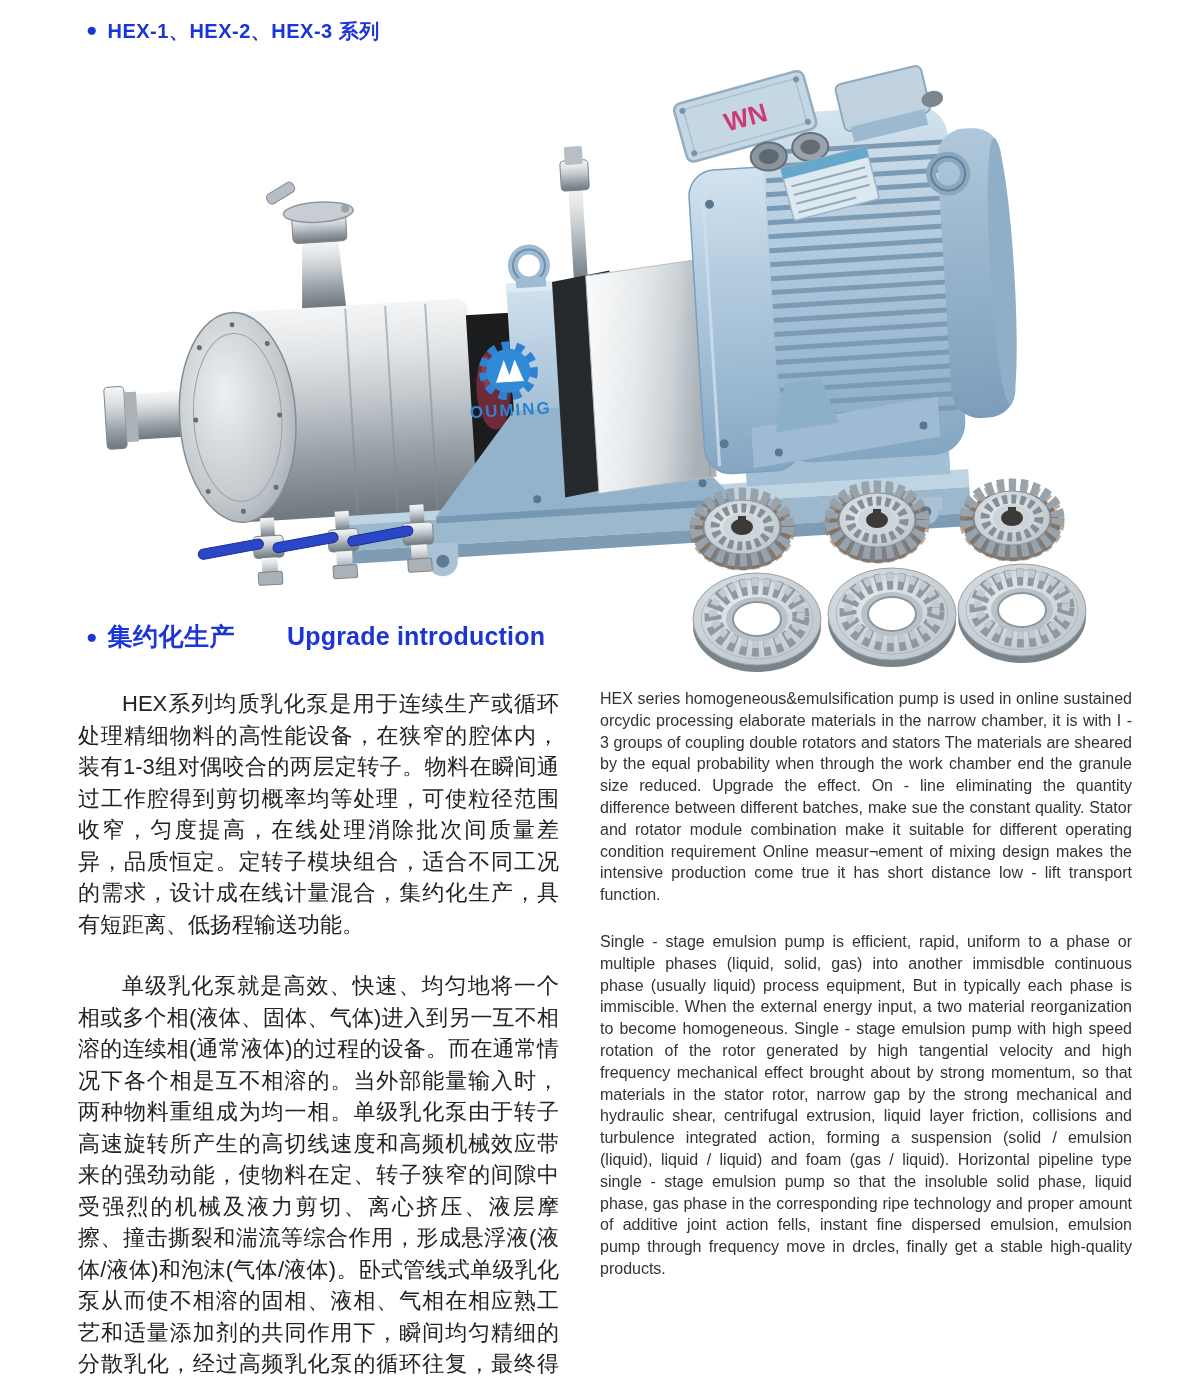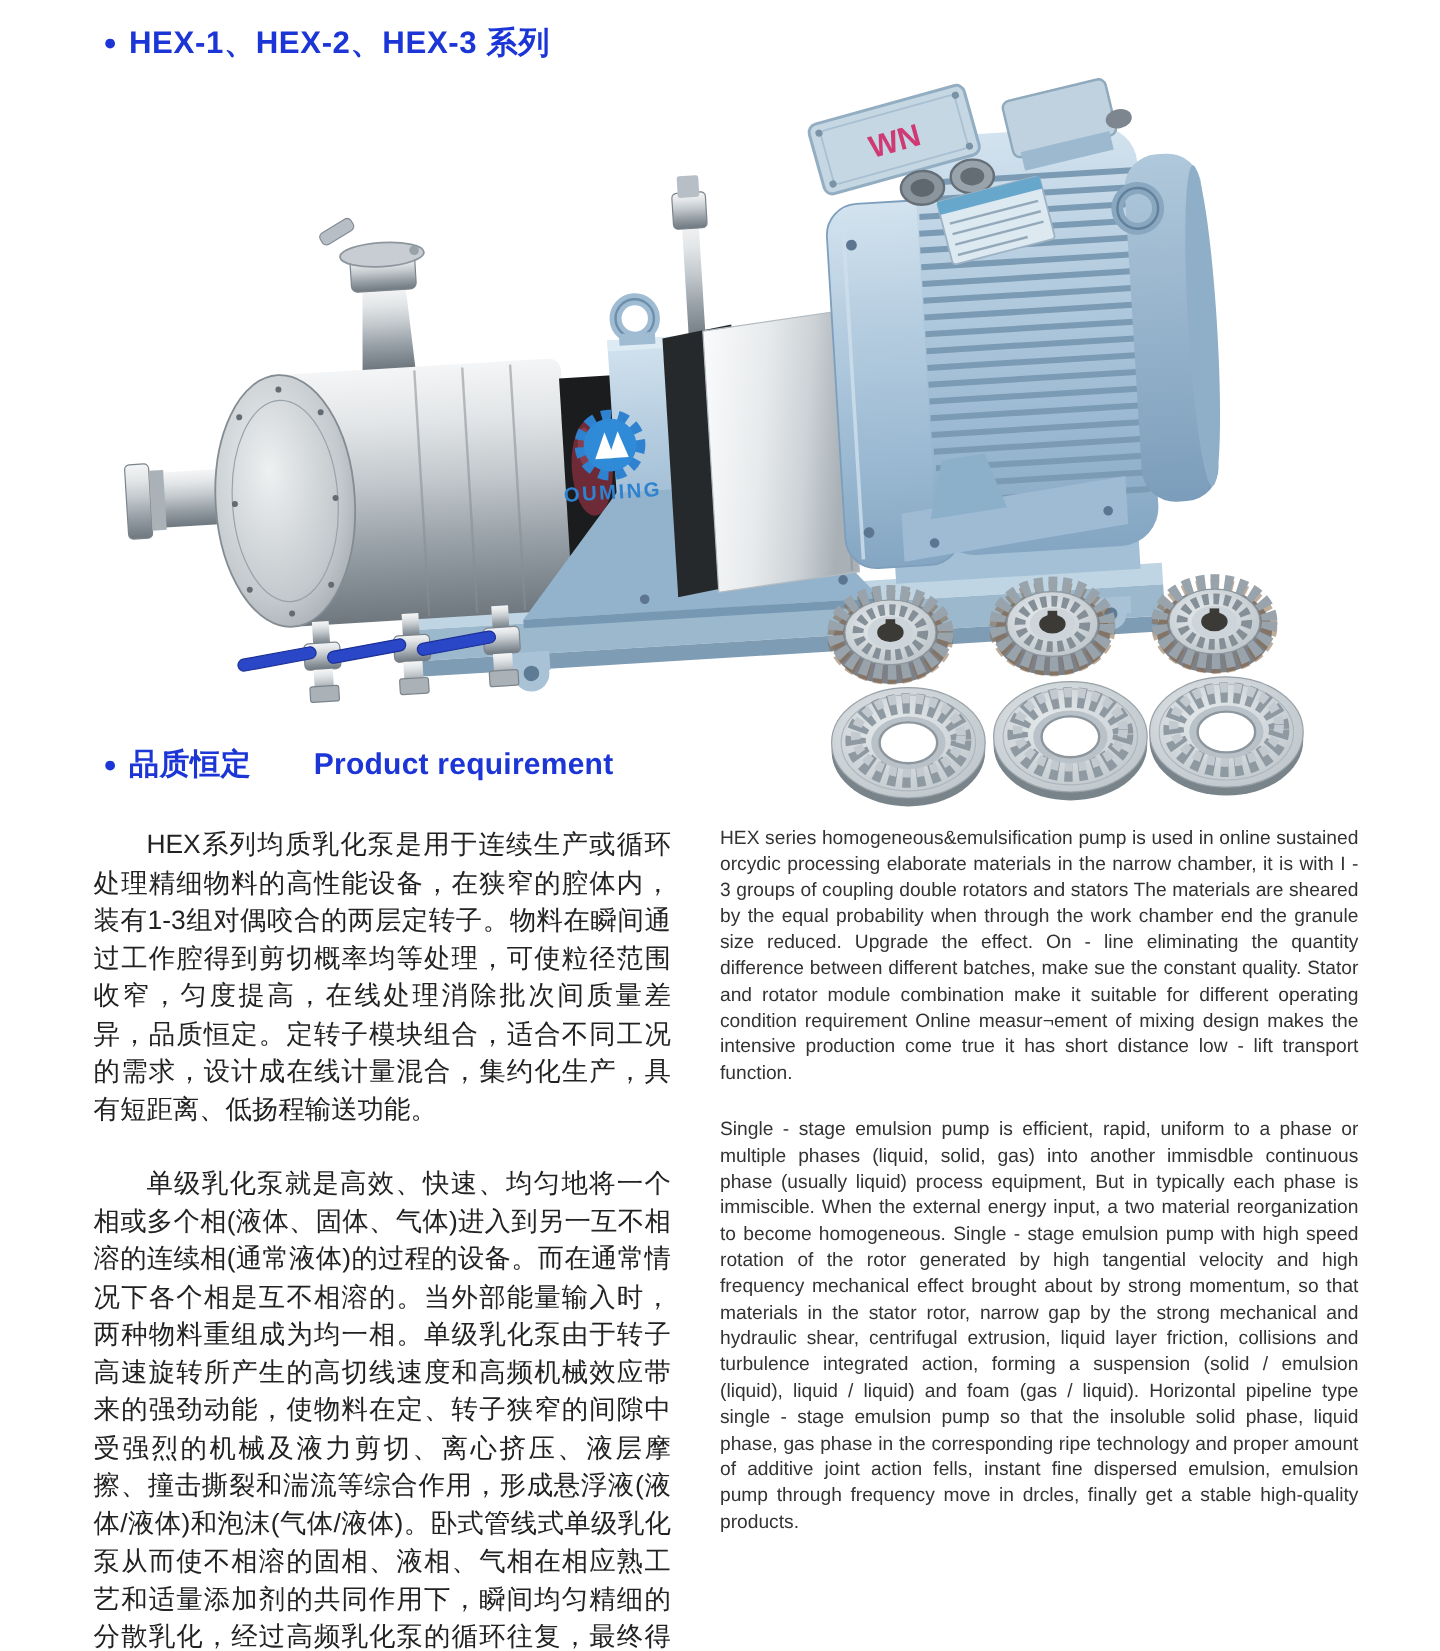--- a/index.html
+++ b/index.html
@@ -3,21 +3,21 @@
 <meta charset="utf-8">
 <style>
   html,body{margin:0;padding:0;}
   body{
     width:1200px;height:1376px;position:relative;background:#ffffff;
     font-family:"Liberation Sans","DejaVu Sans",sans-serif;
     -webkit-font-smoothing:antialiased;overflow:hidden;
   }
   .hdr-row{position:absolute;display:flex;align-items:baseline;}
   .bullet{color:#1b35d6;font-size:19px;line-height:1;transform:translateY(-2px);}
-  .title-zh{color:#1b35d6;font-weight:bold;font-size:26px;margin-left:10px;letter-spacing:.5px;}
+  .title-zh{color:#1b35d6;font-weight:bold;font-size:20px;margin-left:10px;letter-spacing:.5px;}
   .title-en{color:#1b35d6;font-weight:bold;font-size:25px;margin-left:46px;letter-spacing:.2px;}
   #page-header{top:18px;left:86px;}
   #section-header{top:620px;left:86px;}
   #section-header .title-zh{font-size:25px;}
   #section-header .title-en{margin-left:52px;}
   #photo-wrap{position:absolute;left:85px;top:65px;width:1030px;height:640px;}
   .col{position:absolute;top:688px;color:#2a2a2a;}
   #col-zh{left:78px;width:481px;font-size:22px;line-height:31.5px;text-align:justify;color:#222;}
   #col-zh p{margin:0 0 30px 0;text-indent:2em;}
   #col-en{left:600px;width:532px;font-size:16px;line-height:21.8px;text-align:justify;color:#333;}
@@ -337,22 +337,22 @@
     <ellipse cx="937" cy="543" rx="44" ry="31" fill="none" stroke="#8e99a1" stroke-width="17" stroke-dasharray="6.5 5"></ellipse>
     <ellipse cx="937" cy="539" rx="44" ry="31" fill="none" stroke="#c3cbd0" stroke-width="8" stroke-dasharray="6.5 5"></ellipse>
     <ellipse cx="937" cy="545" rx="31" ry="22" fill="#b9c2c8"></ellipse>
     <ellipse cx="937" cy="545" rx="24" ry="17" fill="#ffffff" stroke="#8d969d" stroke-width="2"></ellipse>
   </g>
 </svg>
 </div>
 
 <div id="section-header" class="hdr-row">
   <span class="bullet">●</span>
-  <span class="title-zh">品质恒定</span>
-  <span class="title-en">Product requirement</span>
+  <span class="title-zh">集约化生产</span>
+  <span class="title-en">Upgrade introduction</span>
 </div>
 
 <div id="col-zh" class="col">
   <p>HEX系列均质乳化泵是用于连续生产或循环处理精细物料的高性能设备，在狭窄的腔体内，装有1-3组对偶咬合的两层定转子。物料在瞬间通过工作腔得到剪切概率均等处理，可使粒径范围收窄，匀度提高，在线处理消除批次间质量差异，品质恒定。定转子模块组合，适合不同工况的需求，设计成在线计量混合，集约化生产，具有短距离、低扬程输送功能。</p>
   <p>单级乳化泵就是高效、快速、均匀地将一个相或多个相(液体、固体、气体)进入到另一互不相溶的连续相(通常液体)的过程的设备。而在通常情况下各个相是互不相溶的。当外部能量输入时，两种物料重组成为均一相。单级乳化泵由于转子高速旋转所产生的高切线速度和高频机械效应带来的强劲动能，使物料在定、转子狭窄的间隙中受强烈的机械及液力剪切、离心挤压、液层摩擦、撞击撕裂和湍流等综合作用，形成悬浮液(液体/液体)和泡沫(气体/液体)。卧式管线式单级乳化泵从而使不相溶的固相、液相、气相在相应熟工艺和适量添加剂的共同作用下，瞬间均匀精细的分散乳化，经过高频乳化泵的循环往复，最终得到稳定的高品质产品。</p>
 </div>
 
 <div id="col-en" class="col">
   <p>HEX series  homogeneous&amp;emulsification  pump is used in online sustained orcydic processing elaborate materials in the narrow chamber, it is with I - 3 groups of coupling double rotators and stators The materials are sheared by the equal probability when through the work chamber end the granule size reduced. Upgrade the effect. On - line eliminating the quantity difference between different batches, make sue the constant quality. Stator and rotator module combination make it suitable for different operating condition requirement Online measur¬ement of mixing design makes the intensive production come true it has short distance low - lift transport function.</p>
   <p>Single - stage emulsion pump is efficient, rapid, uniform to a phase or multiple phases (liquid, solid, gas) into another immisdble continuous phase (usually liquid) process equipment, But in typically each phase is immiscible. When the external energy input, a two material reorganization to become homogeneous.  Single - stage emulsion pump with high speed rotation of the rotor generated by high tangential velocity and high frequency mechanical effect brought about by strong momentum, so that materials in the stator rotor, narrow gap by the strong mechanical and hydraulic shear, centrifugal extrusion, liquid layer friction, collisions and turbulence integrated action, forming a suspension (solid / emulsion (liquid), liquid / liquid) and foam (gas / liquid). Horizontal pipeline type single - stage emulsion pump so that the insoluble solid phase, liquid phase, gas phase in the corresponding ripe technology and proper amount of additive joint action fells, instant fine dispersed emulsion, emulsion pump through frequency move in drcles, finally get a stable high-quality products.</p>

